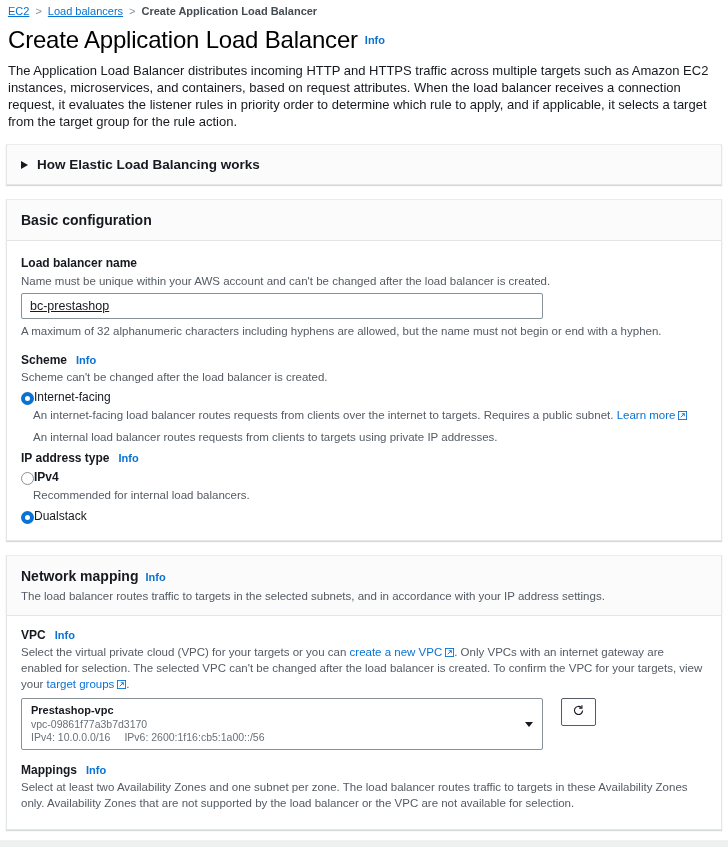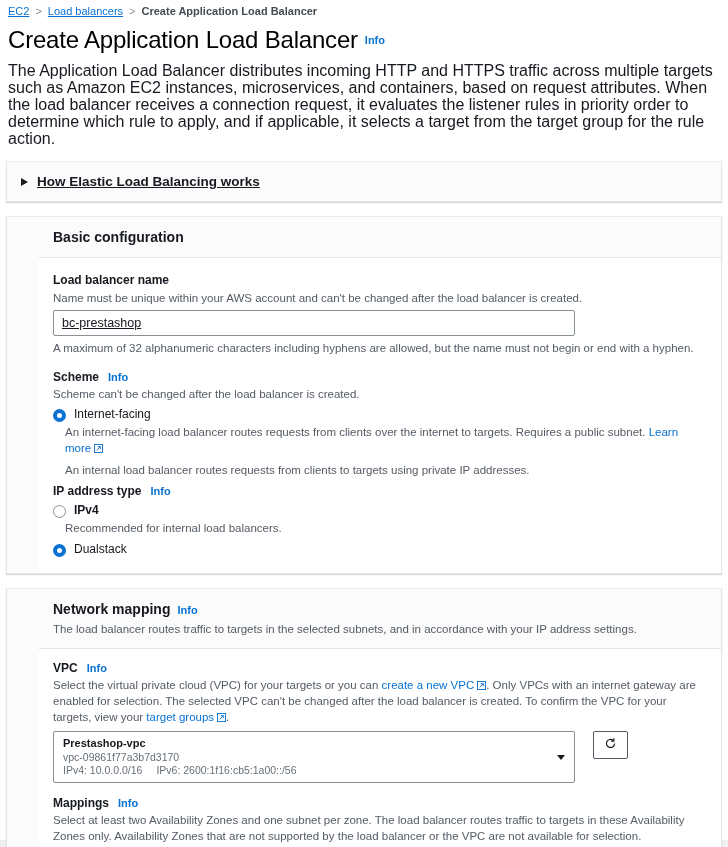--- a/index.html
+++ b/index.html
@@ -36,43 +36,43 @@
   h1.page-title {
     margin: 0; font-size: 24px; font-weight: 400;
     letter-spacing: -0.2px; color: #000000;
     display: inline-block; vertical-align: middle;
   }
   .info-link {
     color: #0972d3; font-size: 11px; font-weight: 700;
     margin-left: 7px; cursor: pointer; vertical-align: middle;
   }
   p.page-desc {
-    margin: 8px 2px 0 0; font-size: 16px; line-height: 17px;
+    margin: 8px 2px 0 0; font-size: 13px; line-height: 17px;
     color: #16191f; max-width: 716px; padding-left: 0;
   }
 
   
   .card {
     background: #fbfbfb;
     border: 1px solid #e4e6e6;
     border-top: 1px solid #eaeded;
     box-shadow: 0 1px 1px 0 rgba(0,28,36,0.16);
     margin: 0 6px;
   }
   .card.expander { margin-top: 14px; padding: 12px 14px; }
   .expander-row { display: flex; align-items: center; gap: 9px; cursor: pointer; }
   .tri {
     width: 0; height: 0;
     border-top: 4.5px solid transparent;
     border-bottom: 4.5px solid transparent;
     border-left: 7px solid #16191f;
   }
-  .expander-title { font-size: 13.5px; font-weight: 700; color: #16191f; text-decoration: underline; }
-
-  .section { margin-top: 14px; padding-left: 32px; }
+  .expander-title { font-size: 13.5px; font-weight: 700; color: #16191f; }
+
+  .section { margin-top: 14px; }
   .section-head {
     padding: 11px 14px 11px 14px;
     border-bottom: 1px solid #e4e6e6;
   }
   .section-title { font-size: 14px; font-weight: 700; color: #16191f; display: inline-block; }
   .section-sub {
     margin: 3px 0 0 0; font-size: 11.5px; color: #545b64; line-height: 16px;
   }
   .section-body { padding: 12px 14px 14px 14px; background: #ffffff; }
 
@@ -88,21 +88,21 @@
     width: 522px; height: 26px;
     border: 1px solid #879196; border-radius: 2px;
     padding: 0 8px; font-size: 12.5px;
     font-family: "Liberation Sans", sans-serif;
     color: #16191f; background: #ffffff;
     outline: none;
     text-decoration: underline;
   }
 
   .radio-group { margin-top: 5px; }
-  .radio-row { display: flex; align-items: flex-start; gap: 8px; margin-top: 3px; }
+  .radio-row { display: flex; align-items: flex-start; margin-top: 3px; }
   .radio {
     width: 13px; height: 13px; border-radius: 50%;
     border: 1px solid #879196; background: #ffffff;
     flex: 0 0 auto; margin-top: 2px; position: relative; cursor: pointer;
   }
   .radio.checked { border: 4px solid #0972d3; background: #ffffff; }
   .radio-label { font-size: 12px; color: #16191f; font-weight: 400; }
   .radio-label.bold { font-weight: 700; }
   .radio-desc { font-size: 11.5px; color: #545b64; margin: 2px 0 6px 12px; line-height: 16px; }
 

